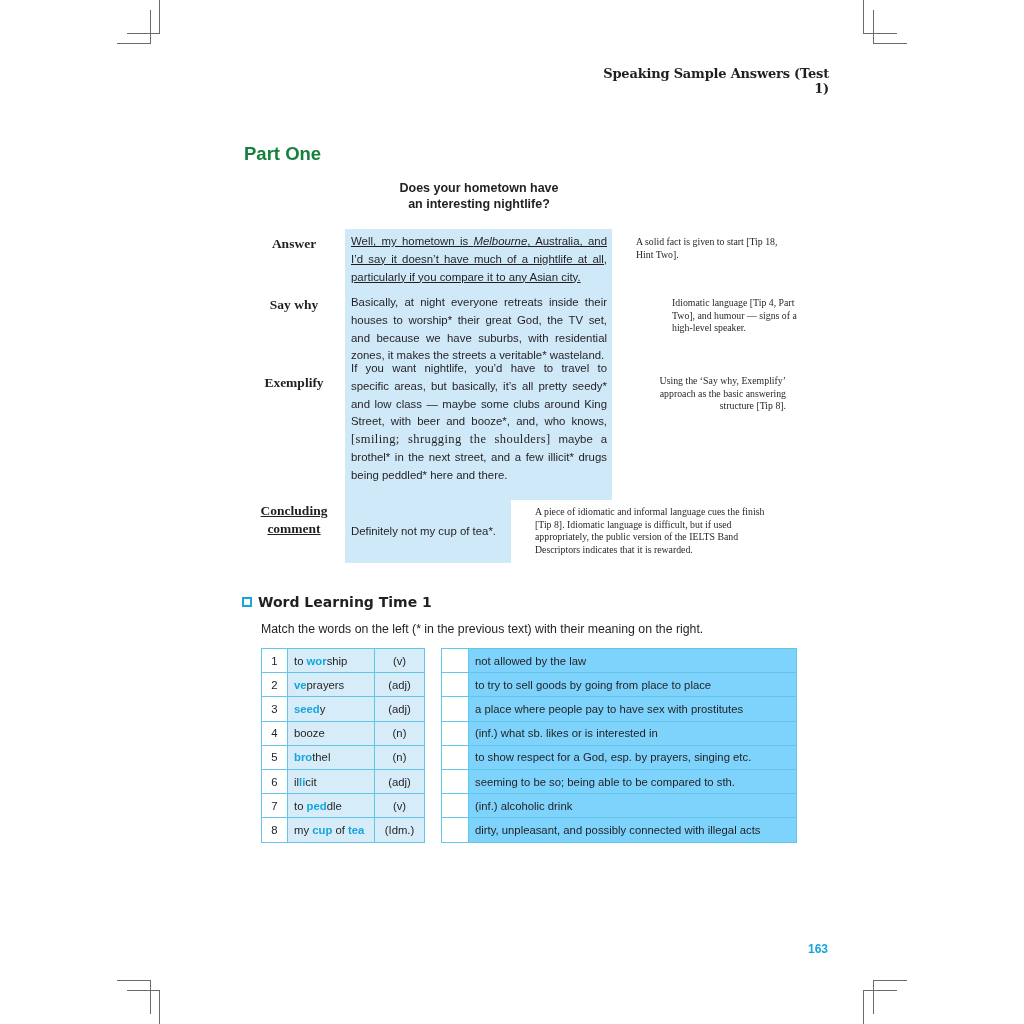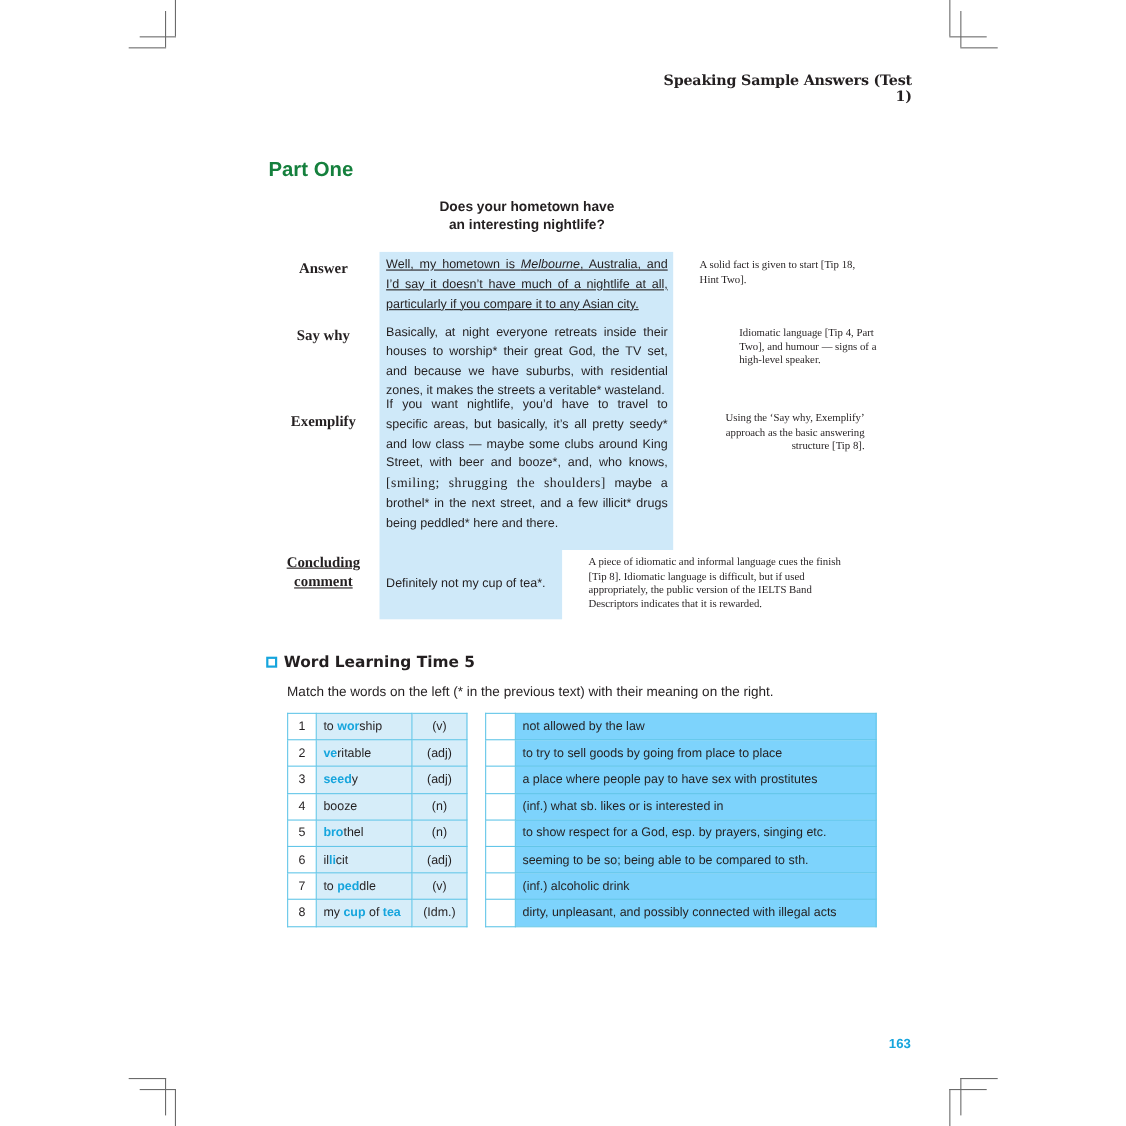--- a/index.html
+++ b/index.html
@@ -86,34 +86,34 @@
 
 <div class="abs row-label" style="left:244px;top:502px;line-height:18px;text-decoration:underline;">
   <div>Concluding</div>
   <div>comment</div>
 </div>
 <div class="abs answer-text" style="left:351px;top:523px;width:160px;">Definitely not my cup of tea*.</div>
 <div class="abs note" style="left:535px;top:506px;width:245px;">A piece of idiomatic and informal language cues the finish [Tip 8]. Idiomatic language is difficult, but if used appropriately, the public version of the IELTS Band Descriptors indicates that it is rewarded.</div>
 
 <div class="abs wlt-title">
   <span class="checkbox"></span>
-  <span>Word Learning Time 5</span>
+  <span>Word Learning Time 1</span>
 </div>
 <div class="abs instructions">Match the words on the left (* in the previous text) with their meaning on the right.</div>
 
 <table class="vocab abs" style="left:261px;top:648px;">
   <tbody id="words-body">
       <tr>
         <td class="num">1</td>
         <td class="word"><span>to </span><span class="hl">wor</span><span>ship</span></td>
         <td class="pos">(v)</td>
       </tr>
       <tr>
         <td class="num">2</td>
-        <td class="word"><span class="hl">ve</span><span>ritable</span></td>
+        <td class="word"><span class="hl">ve</span><span>prayers</span></td>
         <td class="pos">(adj)</td>
       </tr>
       <tr>
         <td class="num">3</td>
         <td class="word"><span class="hl">seed</span><span>y</span></td>
         <td class="pos">(adj)</td>
       </tr>
       <tr>
         <td class="num">4</td>
         <td class="word"><span>booze</span></td>

